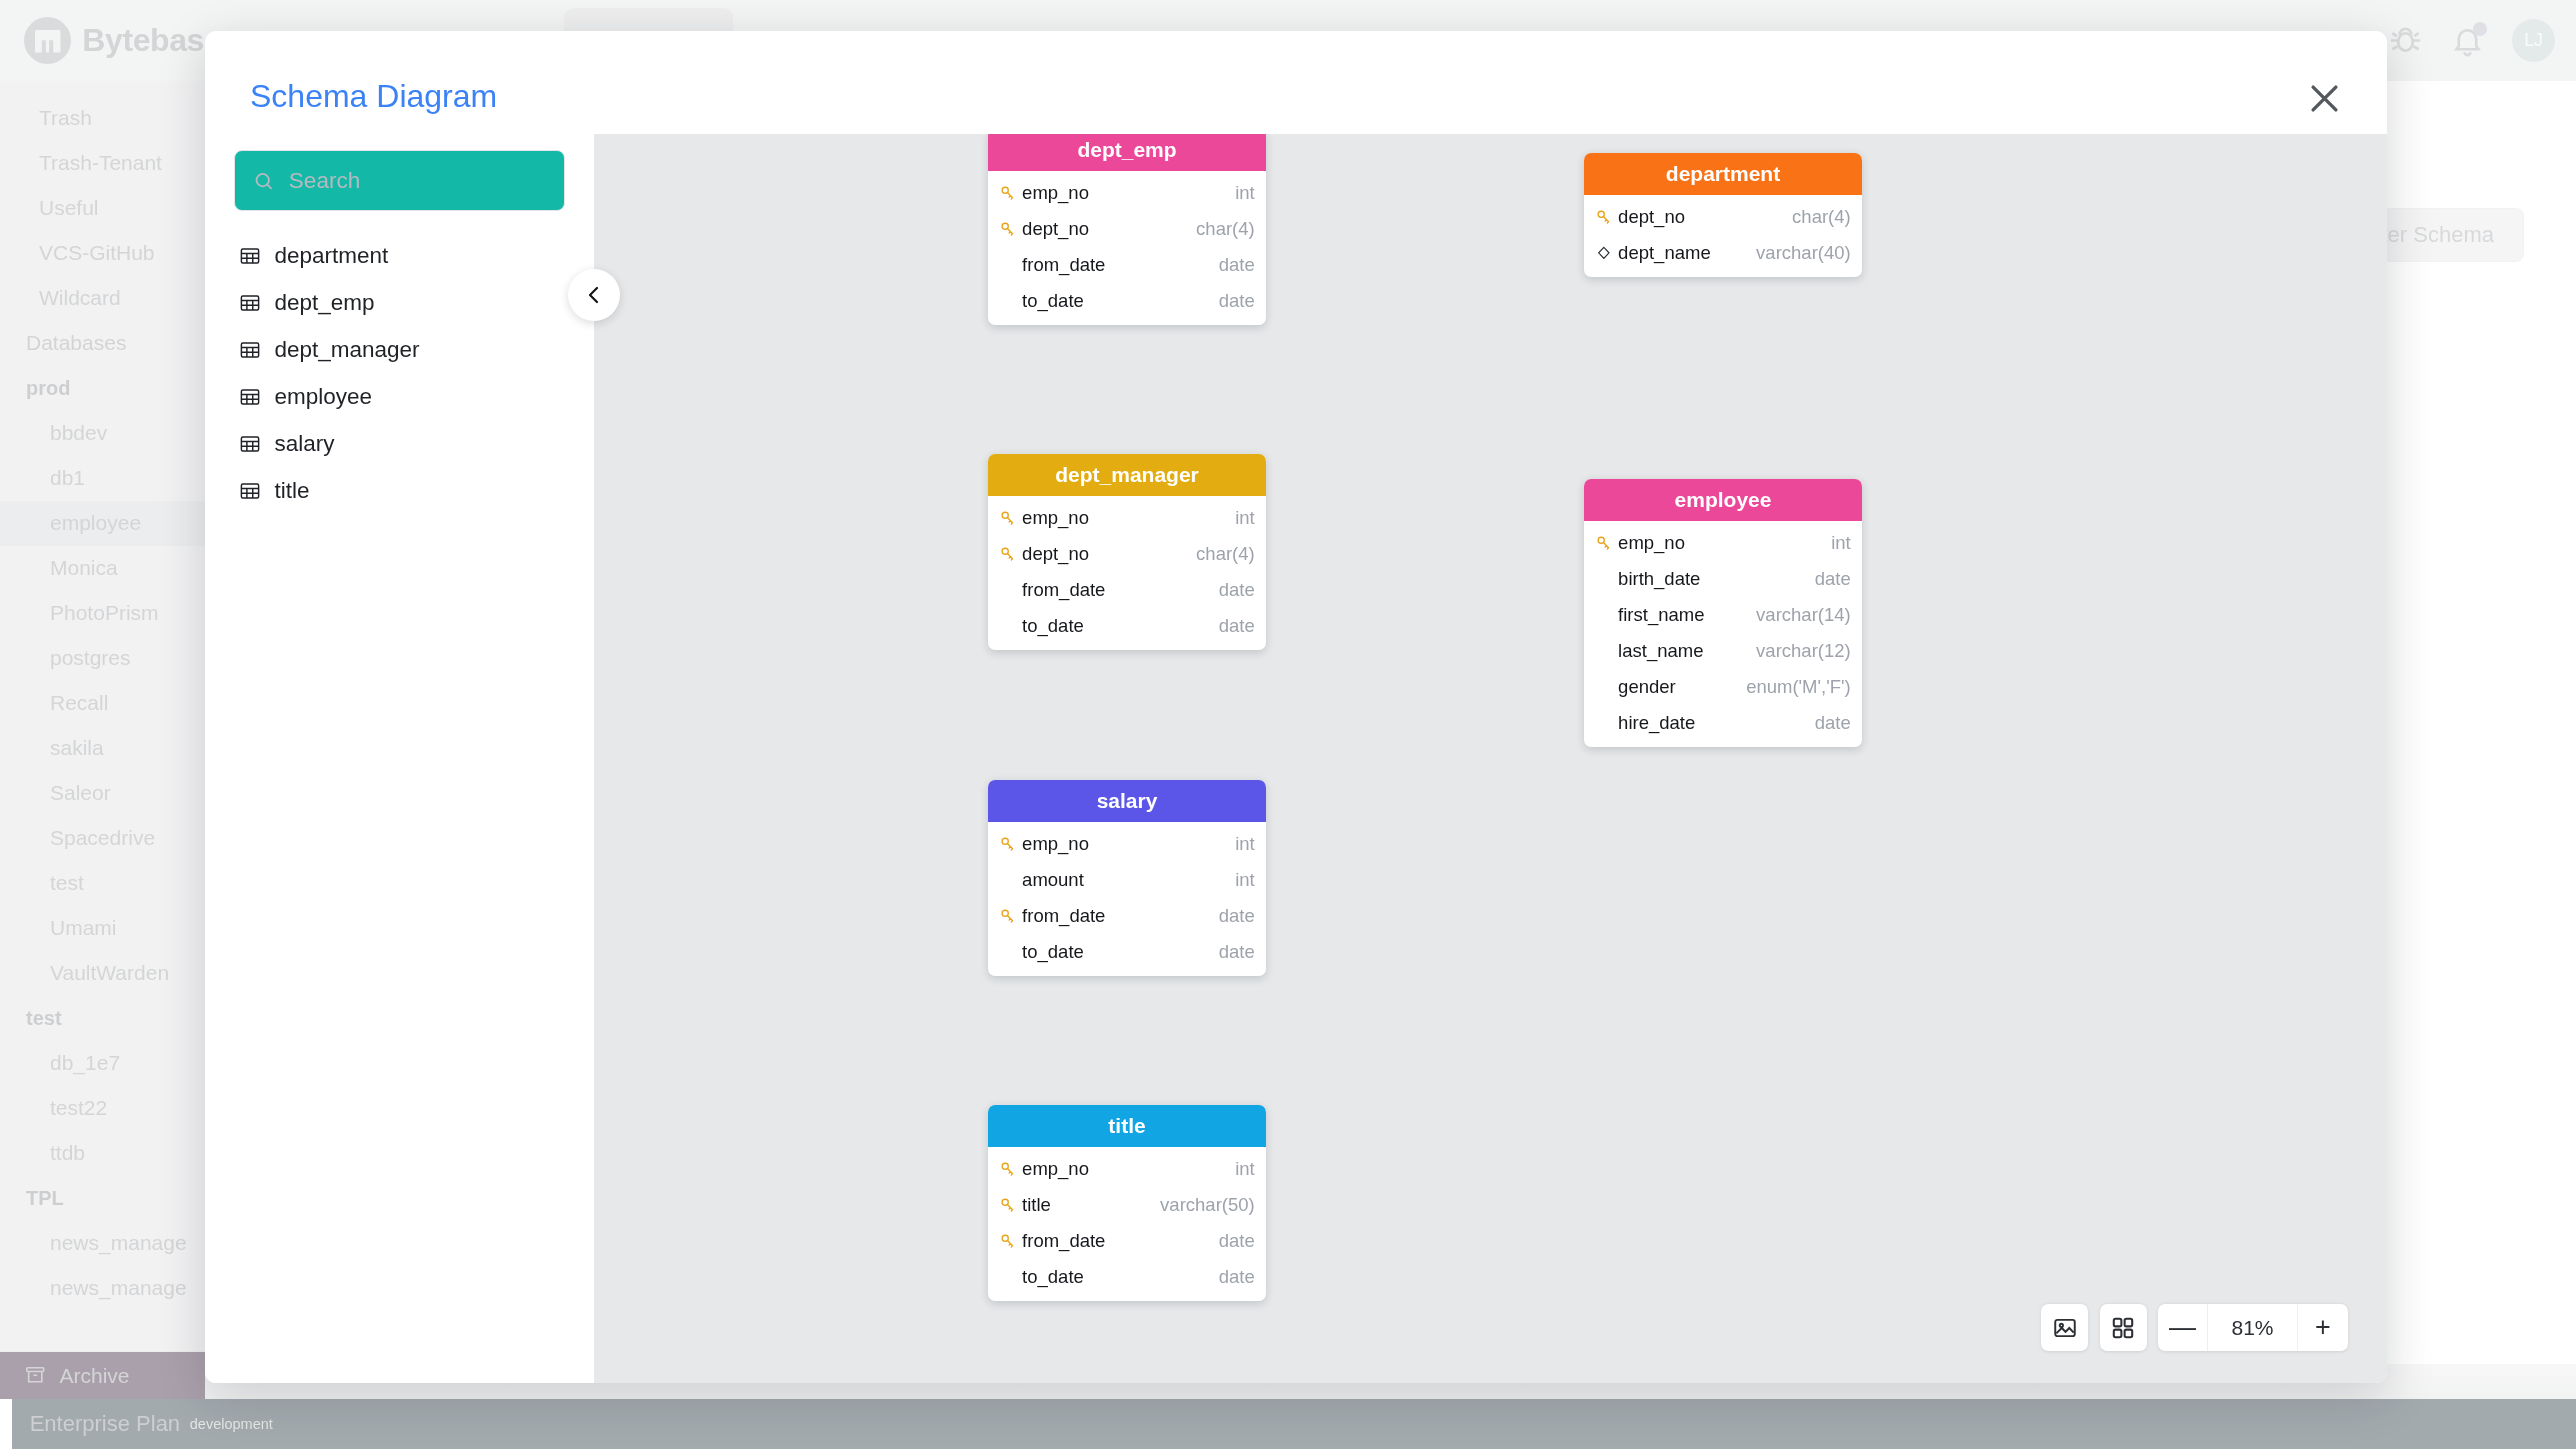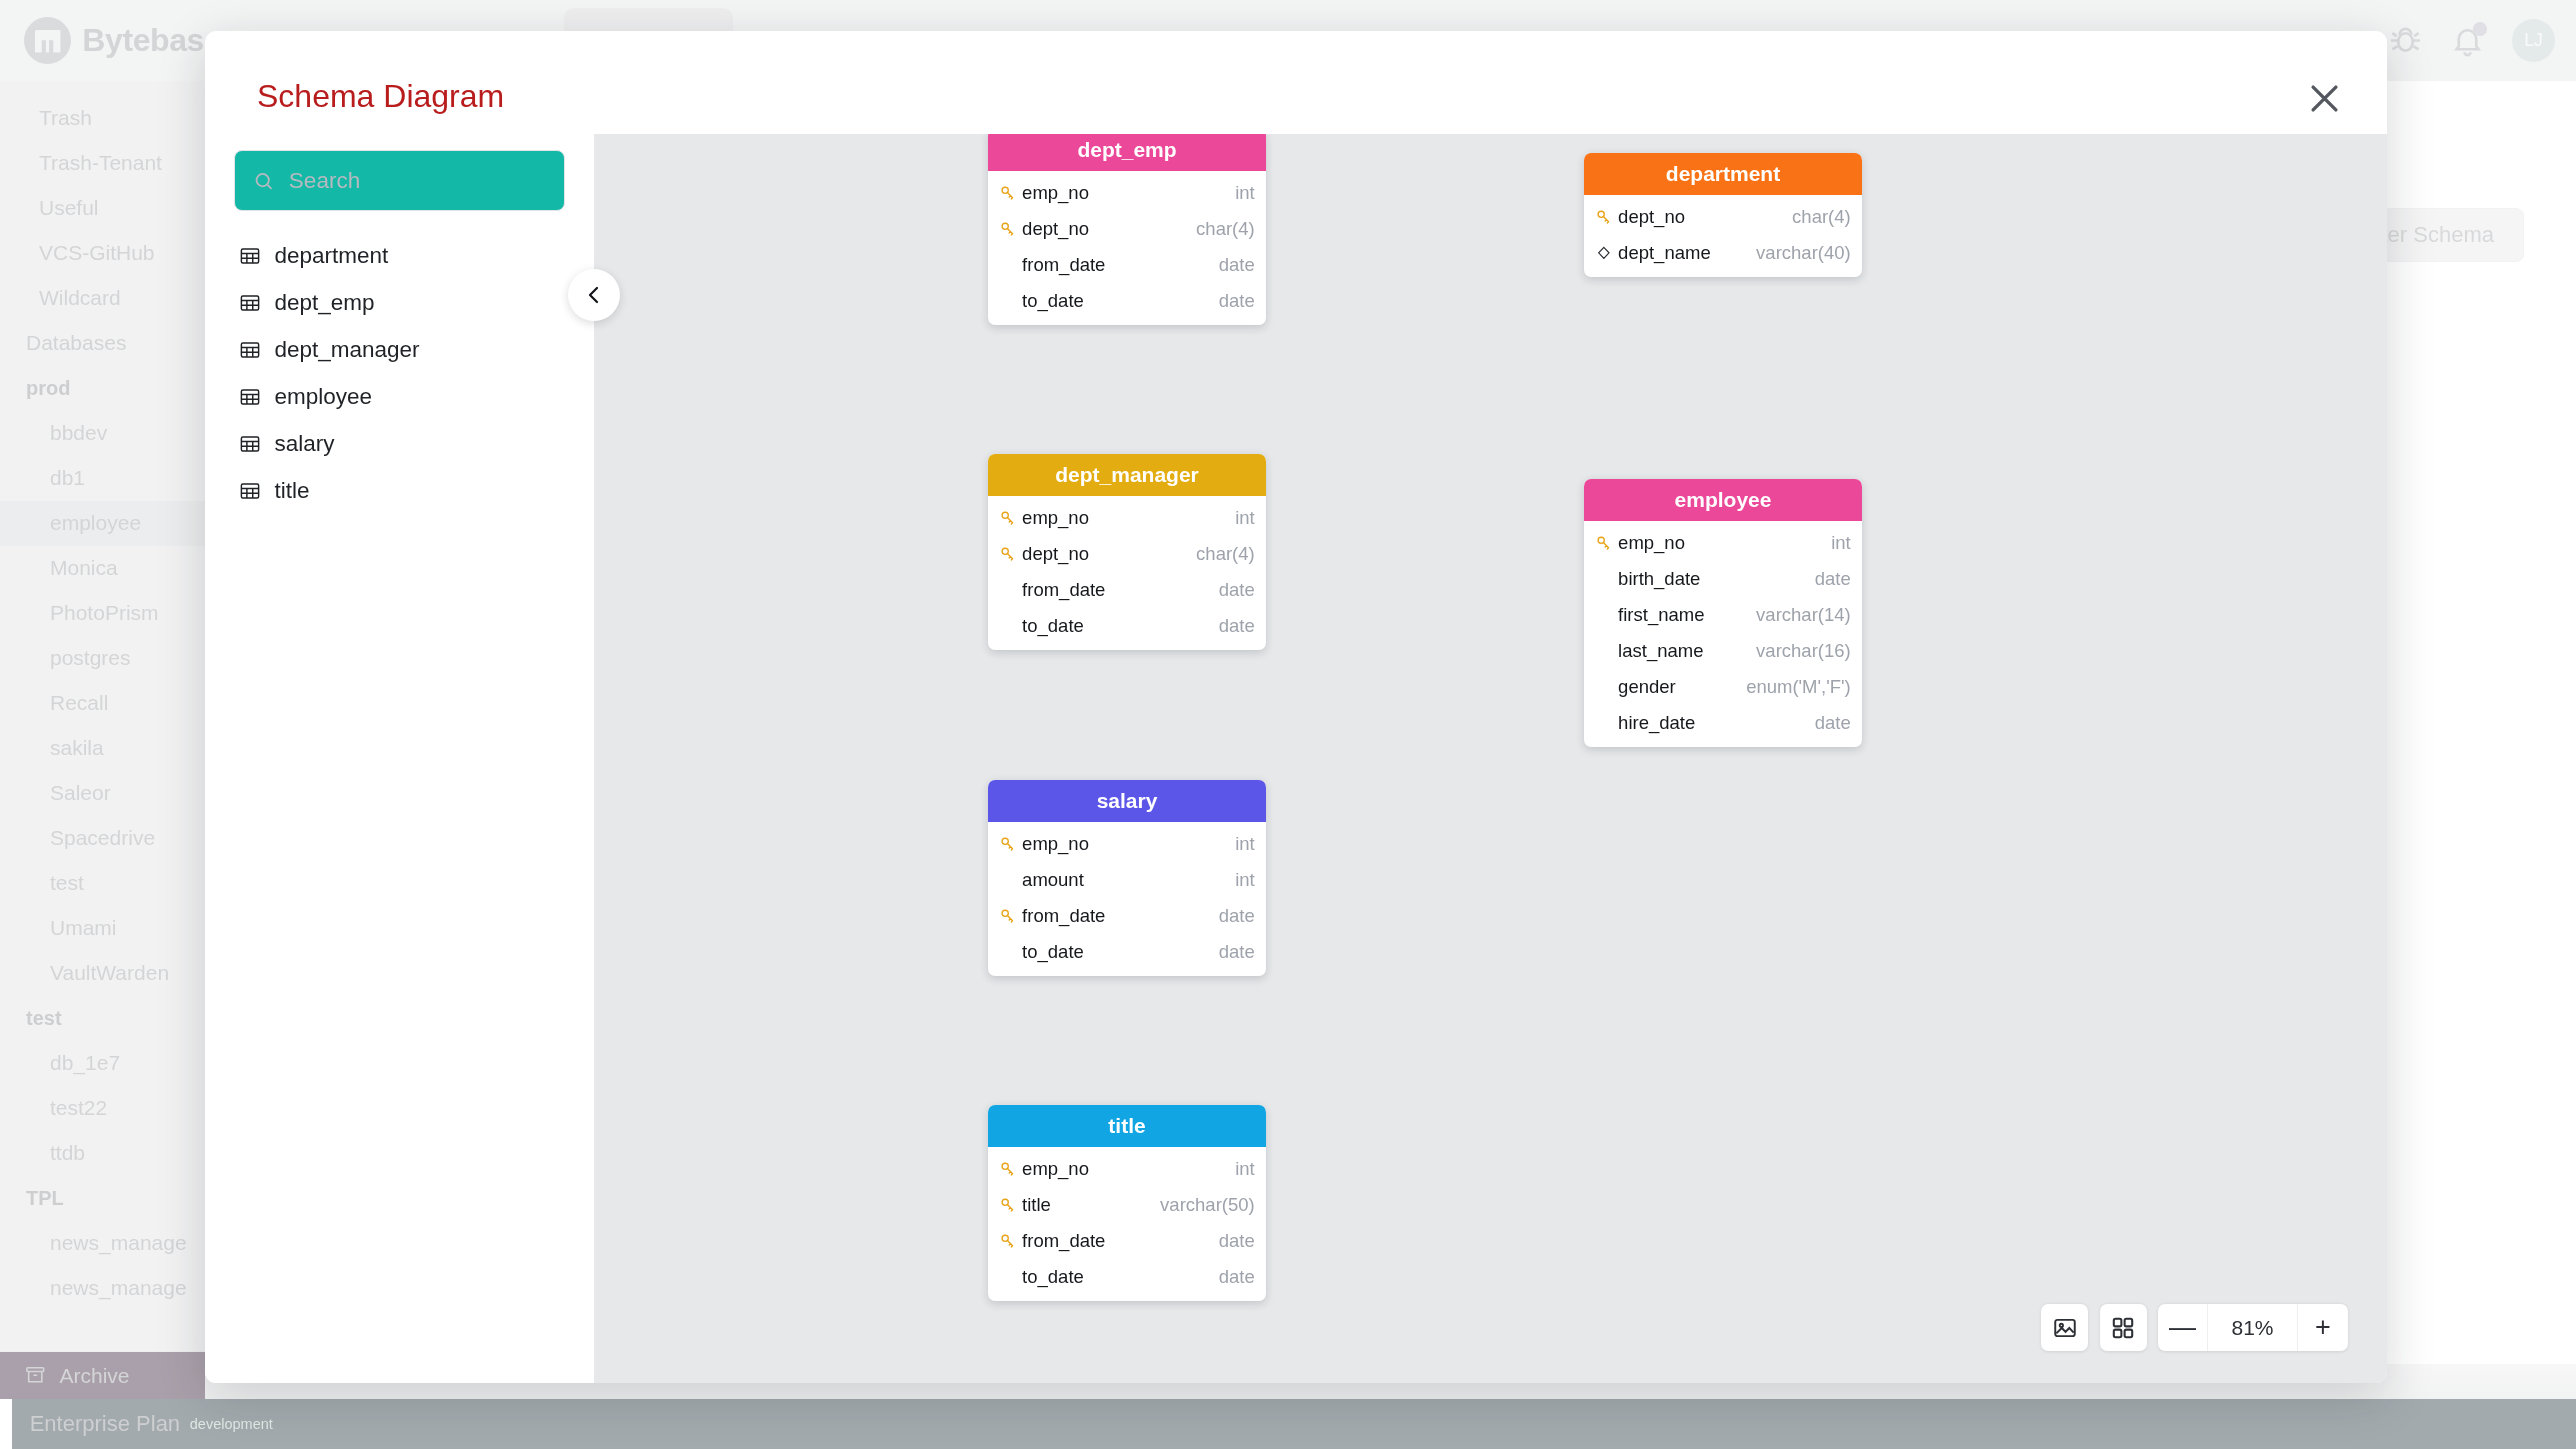--- a/index.html
+++ b/index.html
@@ -107,22 +107,22 @@
   
   #modal {
     position: absolute;
     left: 205px; top: 31px; width: 2182px; height: 1352px;
     background: #ffffff;
     border-radius: 11.3px;
     box-shadow: 0 13px 48px rgba(20,25,35,0.18);
     overflow: hidden;
   }
   #modal-title {
-    position: absolute; left: 52px; top: 47px;
-    font-size: 32px; color: #b91c1c; font-weight: 400;
+    position: absolute; left: 45px; top: 47px;
+    font-size: 32px; color: #3b82f6; font-weight: 400;
   }
   #modal-close {
     position: absolute; right: 43px; top: 48px;
     width: 39px; height: 39px; color: #54585e;
   }
 
   #modal-body {
     position: absolute; left: 0; top: 103px; right: 0; bottom: 0;
     display: flex;
   }
@@ -502,21 +502,21 @@
                 <span class="col-type">date</span>
               </div>
               <div class="col-row">
                 <span class="col-icon"></span>
                 <span class="col-name">first_name</span>
                 <span class="col-type">varchar(14)</span>
               </div>
               <div class="col-row">
                 <span class="col-icon"></span>
                 <span class="col-name">last_name</span>
-                <span class="col-type">varchar(16)</span>
+                <span class="col-type">varchar(12)</span>
               </div>
               <div class="col-row">
                 <span class="col-icon"></span>
                 <span class="col-name">gender</span>
                 <span class="col-type">enum('M','F')</span>
               </div>
               <div class="col-row">
                 <span class="col-icon"></span>
                 <span class="col-name">hire_date</span>
                 <span class="col-type">date</span>

